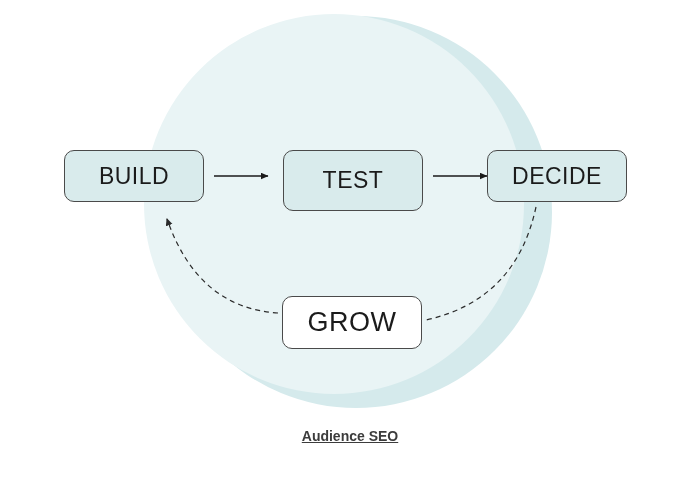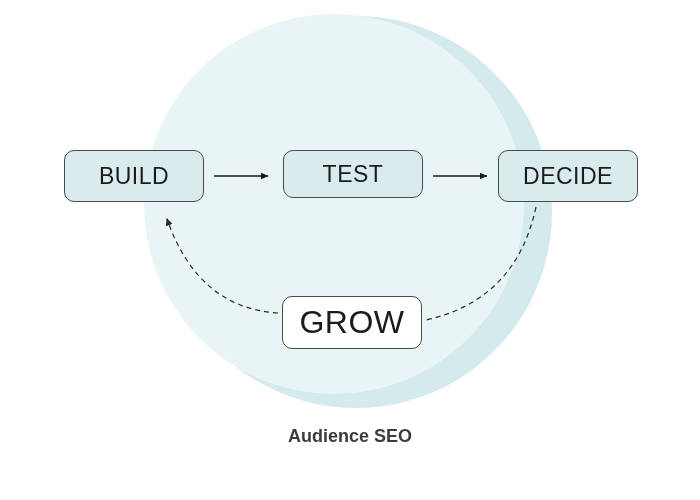--- a/index.html
+++ b/index.html
@@ -29,37 +29,38 @@
     display: flex;
     align-items: center;
     justify-content: center;
     font-size: 23px;
     font-weight: 500;
     letter-spacing: 0.5px;
     color: #1b1b1b;
     background: #d9ebec;
   }
   .node-build  { left: 64px;  top: 150px; width: 140px; height: 52px; }
-  .node-test   { left: 283px; top: 150px; width: 140px; height: 48px; }
-  .node-decide { left: 498px; top: 150px; width: 140px; height: 52px; }
+  .node-test   { left: 283px; top: 150px; width: 140px; height: 61px; }
+  .node-decide { left: 487px; top: 150px; width: 140px; height: 52px; }
   .node-grow {
     left: 282px; top: 296px; width: 140px; height: 53px;
     background: #ffffff;
-    font-size: 32px;
+    font-size: 27px;
   }
   .caption {
     position: absolute;
     left: 0;
     top: 426px;
     width: 700px;
     text-align: center;
     color: #3c3c3c;
-    font-size: 18px;
+    font-size: 14px;
     font-weight: 600;
     line-height: 21px;
+    text-decoration: underline;
   }
 </style>
 </head>
 <body>
 
 <div class="stage">
 
   <svg class="bg-layer" width="700" height="500" viewBox="0 0 700 500" aria-hidden="true">
     <defs>
       <marker id="solidHead" markerWidth="9" markerHeight="8" refX="7.5" refY="3.5" orient="auto" markerUnits="userSpaceOnUse">

